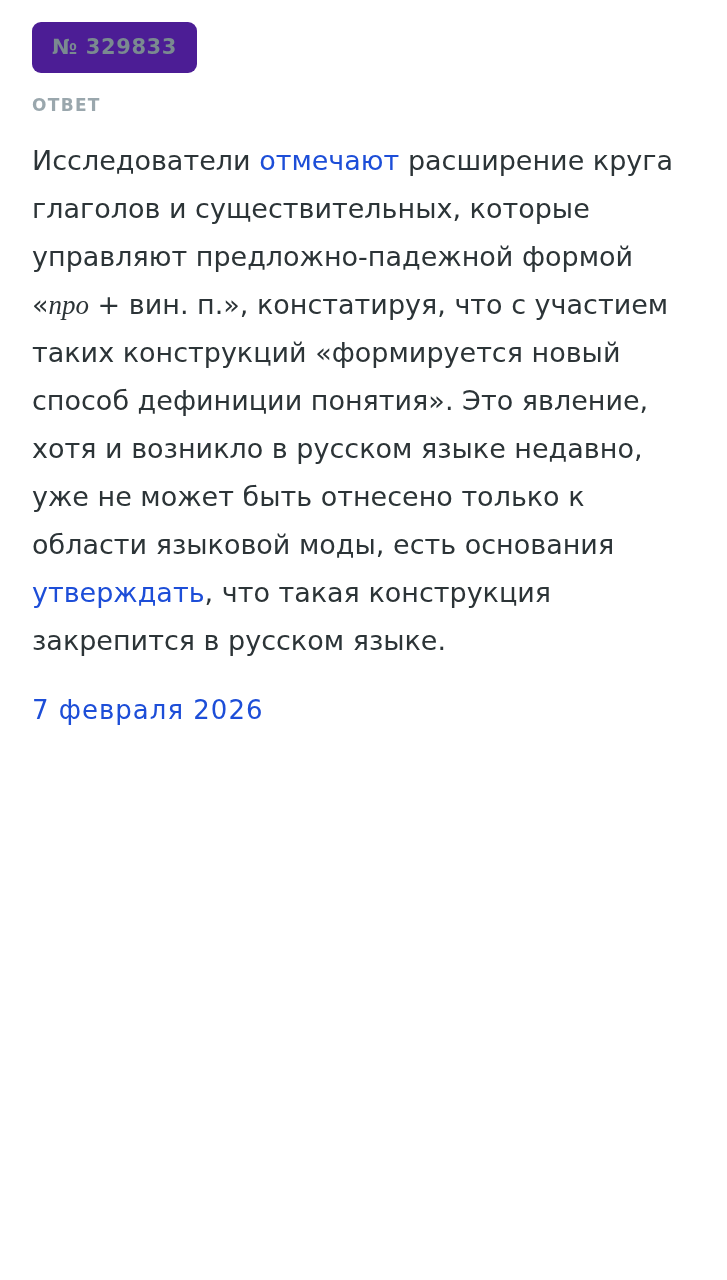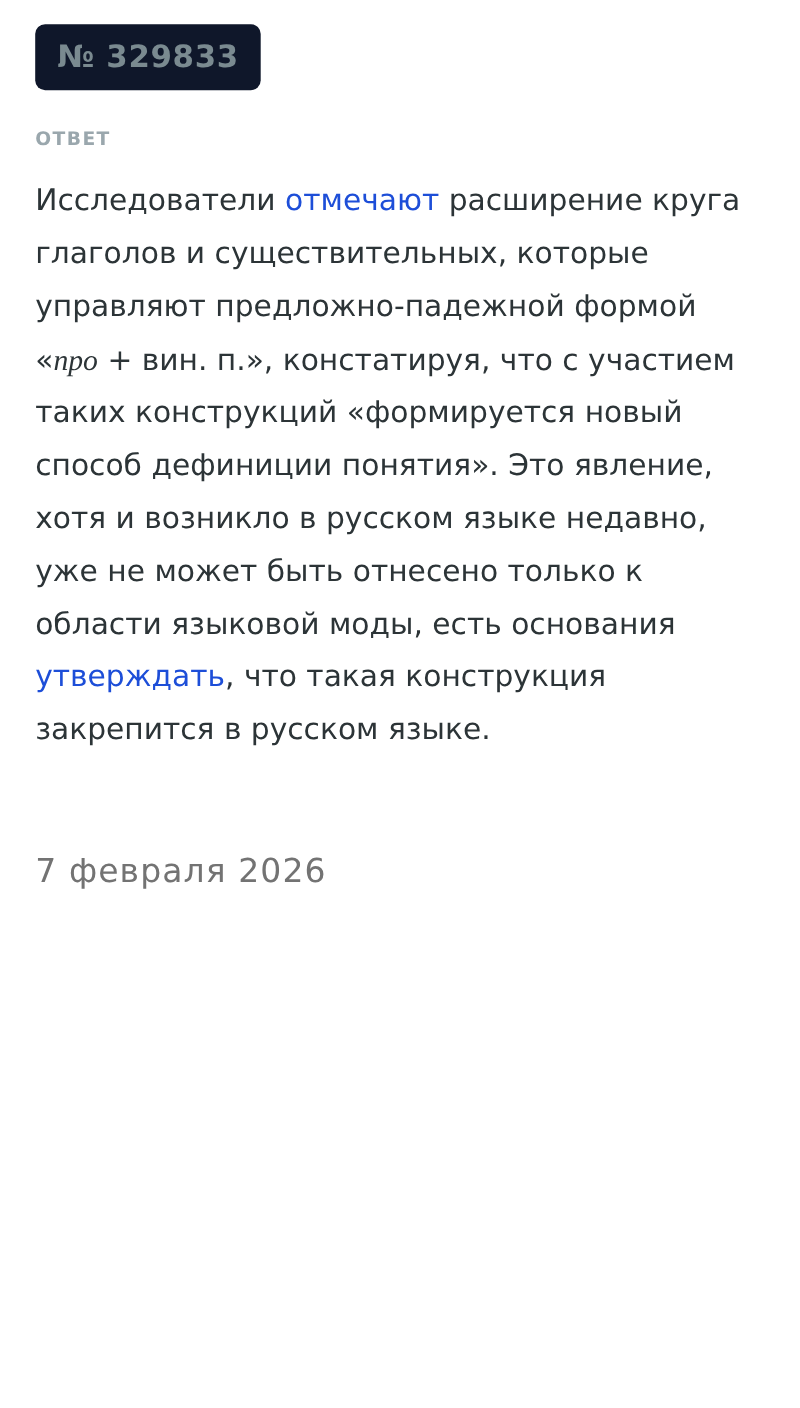--- a/index.html
+++ b/index.html
@@ -17,23 +17,23 @@
   .page {
     width: 727px;
     min-height: 1280px;
     box-sizing: border-box;
     padding: 22px 32px 0 32px;
     position: relative;
     background: #ffffff;
   }
   .qnum-badge {
     display: inline-block;
-    background: #0f172a;
+    background: #4c1d95;
     color: #7a8a90;
-    font-size: 28px;
+    font-size: 21px;
     font-weight: 700;
     letter-spacing: 0.6px;
     border-radius: 9px;
     padding: 13px 20px 14px 20px;
     margin-bottom: 22px;
   }
   .question {
     font-size: 28px;
     line-height: 1.42;
     font-weight: 700;
@@ -41,44 +41,44 @@
     letter-spacing: -0.1px;
     margin: 0 0 30px 0;
     max-width: 655px;
   }
   .answer-label {
     font-size: 17px;
     font-weight: 700;
     letter-spacing: 1.3px;
     color: #9aa7ad;
     text-transform: uppercase;
-    margin: 13px 0 22px 0;
+    margin: 0 0 22px 0;
   }
   .answer-body {
     font-size: 27px;
     line-height: 1.78;
     color: #2c3437;
     font-weight: 400;
     margin: 0;
     max-width: 665px;
   }
   .answer-body a.link {
     color: #1d4ed8;
     text-decoration: none;
     margin-top: 20px;
   }
   .answer-body em {
     font-family: Liberation Serif, serif;
     font-style: italic;
   }
   .date {
-    font-size: 30px;
-    color: #737373;
+    font-size: 26px;
+    color: #1d4ed8;
     letter-spacing: 1px;
-    margin-top: 86px;
+    margin-top: 29px;
     padding-bottom: 40px;
   }
 </style>
 </head>
 <body>
 
 <div class="page">
 
   <div class="qnum-badge">№ 329833</div>
 

